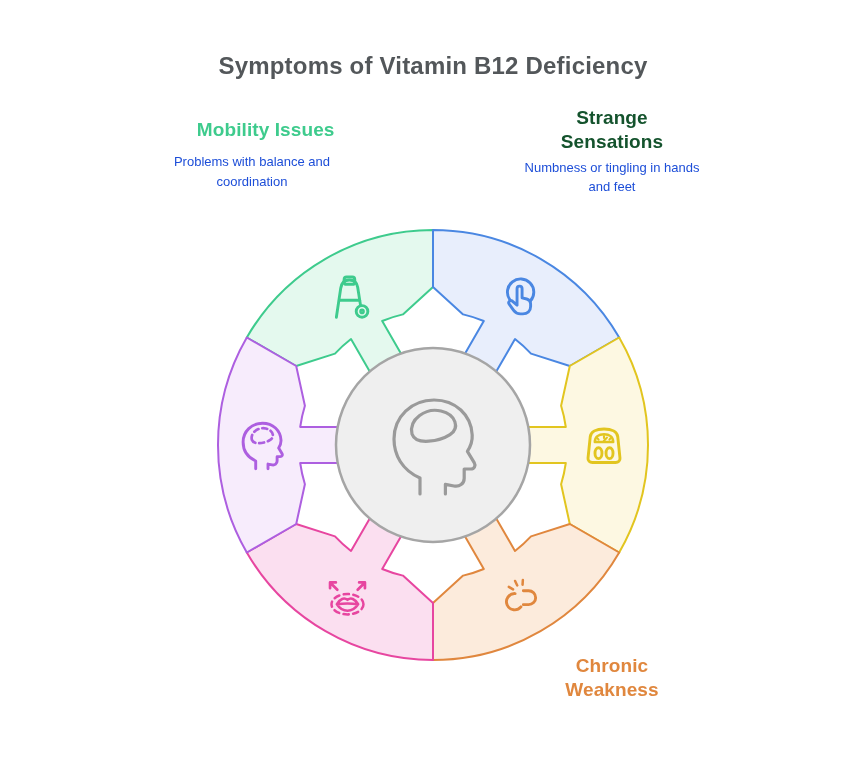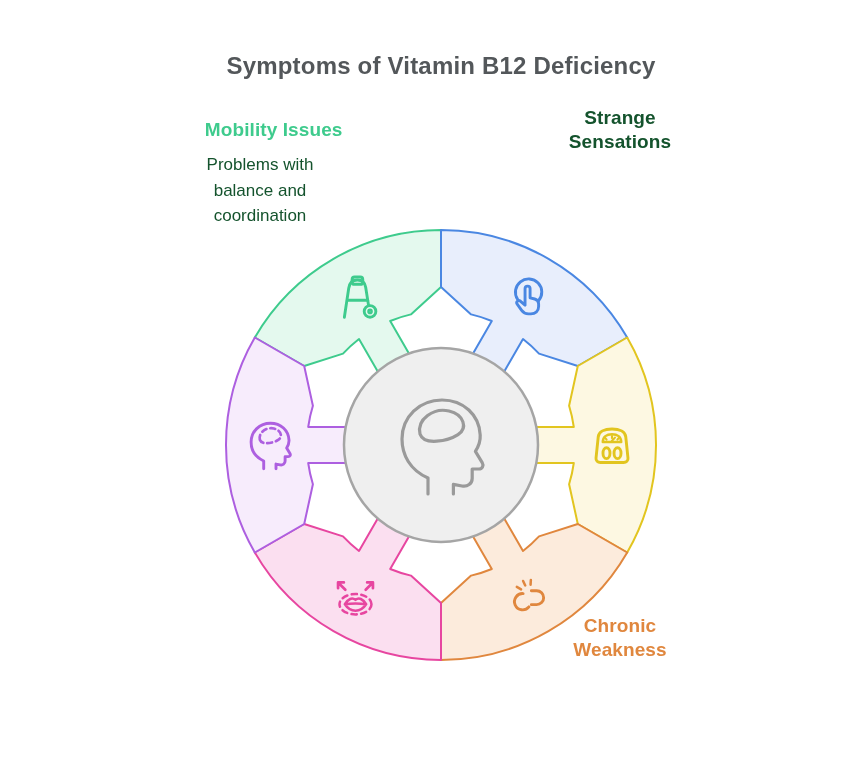--- a/index.html
+++ b/index.html
@@ -1,23 +1,23 @@
 <!DOCTYPE html>
 <html><head>
 <meta charset="utf-8">
 <style>
   html,body{margin:0;padding:0;background:#ffffff;}
   body{width:852px;height:780px;position:relative;font-family:"Liberation Sans",sans-serif;overflow:hidden;}
-  .stage{position:absolute;inset:0;margin-left:8px;}
+  .stage{position:absolute;inset:0;}
   #wheel{position:absolute;left:0;top:0;}
   .title{position:absolute;left:433px;top:52px;transform:translateX(-50%);
          font-size:24px;font-weight:700;color:#53575a;white-space:nowrap;letter-spacing:.2px;}
   .seg-label{position:absolute;transform:translateX(-50%);text-align:center;}
   .seg-label h3{margin:0 auto;font-size:19px;font-weight:700;line-height:1.28;letter-spacing:.1px;}
-  .seg-label p{margin:0 auto;font-size:17px;line-height:1.5;color:#14532d;}
+  .seg-label p{margin:0 auto;font-size:13px;line-height:1.5;color:#1d4ed8;}
   .gap10 p{margin-top:10px;}
   .gap2 p{margin-top:3px;}
   #icon-defs{position:absolute;width:0;height:0;overflow:hidden;}
   #icon-defs symbol *{fill:none;stroke:currentColor;stroke-linecap:round;stroke-linejoin:round;}
 </style>
 </head>
 <body>
 
 <svg id="icon-defs" aria-hidden="true">
   <defs>
@@ -81,24 +81,25 @@
 
   <div class="title" style="color: rgb(83, 87, 90);">Symptoms of Vitamin B12 Deficiency</div>
 
   <div class="seg-label gap10" style="left:252px;top:118px;">
     <h3 style="max-width: 220px; color: rgb(62, 203, 141); text-align: right;">Mobility Issues</h3>
     <p style="max-width:165px">Problems with balance and coordination</p>
   </div>
 
   <div class="seg-label gap2" style="left:612px;top:106px;">
     <h3 style="max-width: 120px; color: #14532d;">Strange Sensations</h3>
+    <p style="max-width:175px">Numbness or tingling in hands and feet</p>
   </div>
 
 
-  <div class="seg-label gap2" style="left:612px;top:614px;">
+  <div class="seg-label gap2" style="left:612px;top:654px;">
     <h3 style="max-width: 110px; color: rgb(224, 135, 62);">Chronic Weakness</h3>
   </div>
 
   <div class="seg-label gap10" style="left:252px;top:658px;">
   </div>
 
   <div class="seg-label gap10" style="left:107px;top:394px;">
   </div>
 </div>
 

